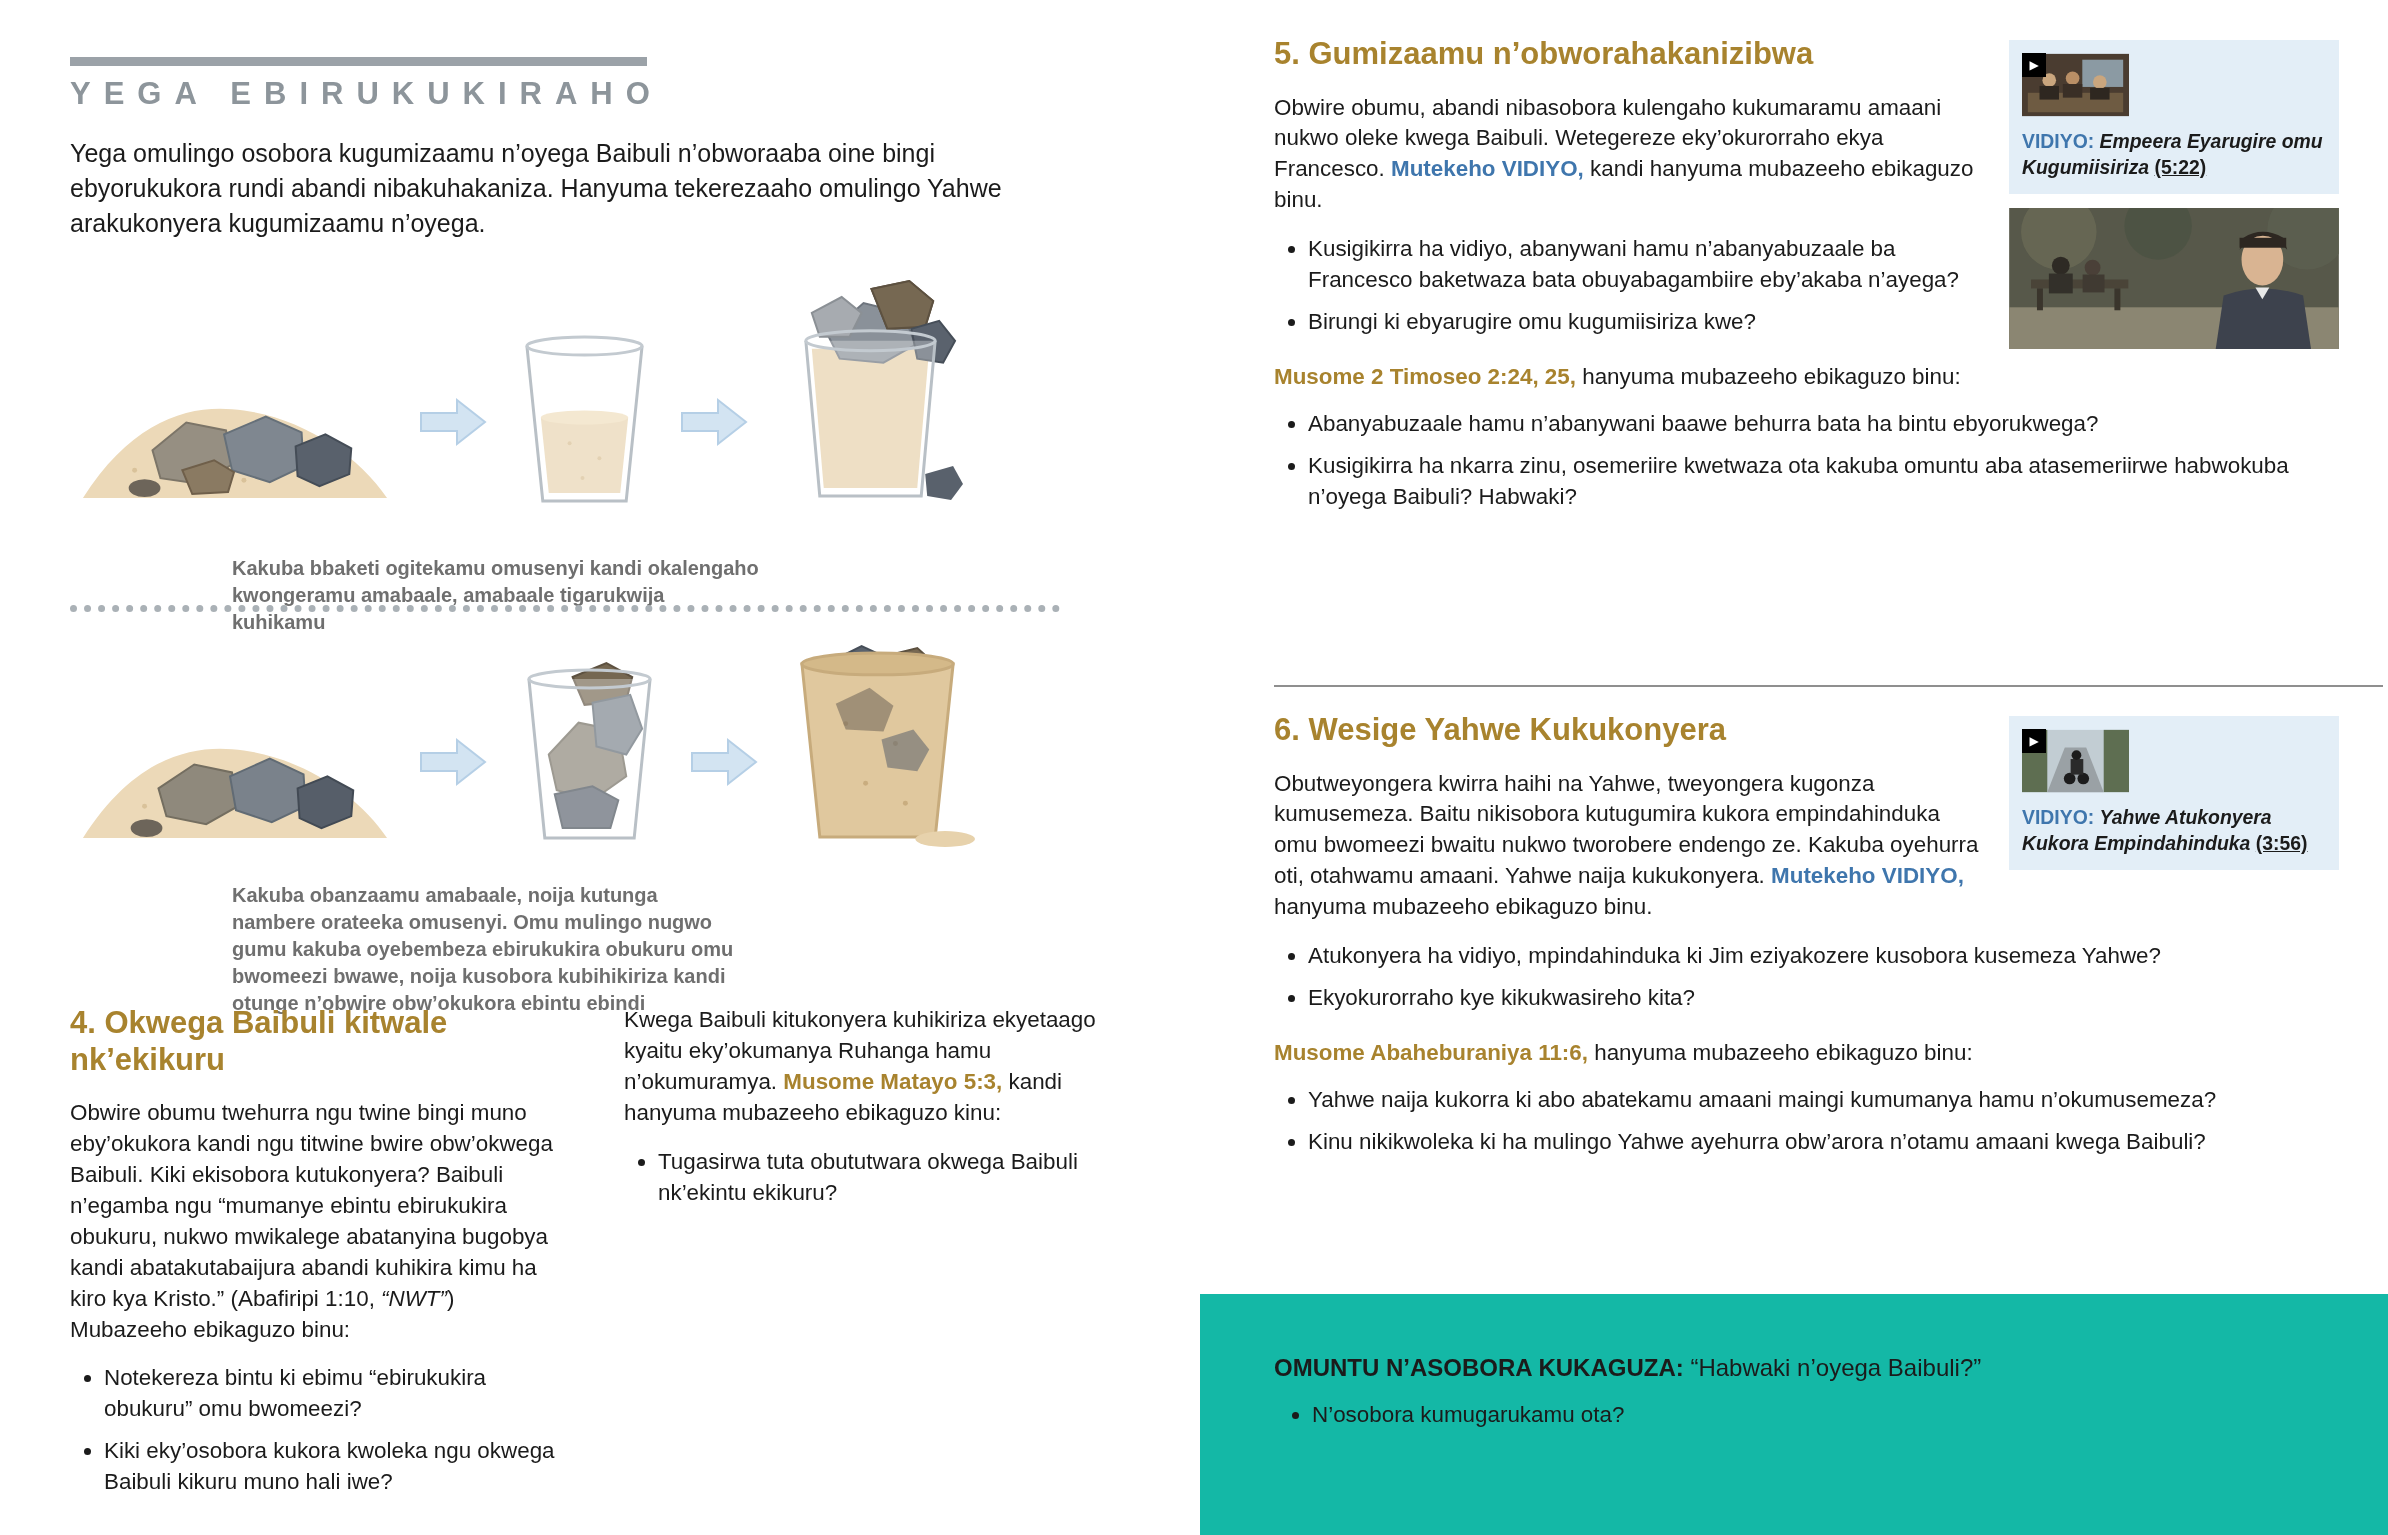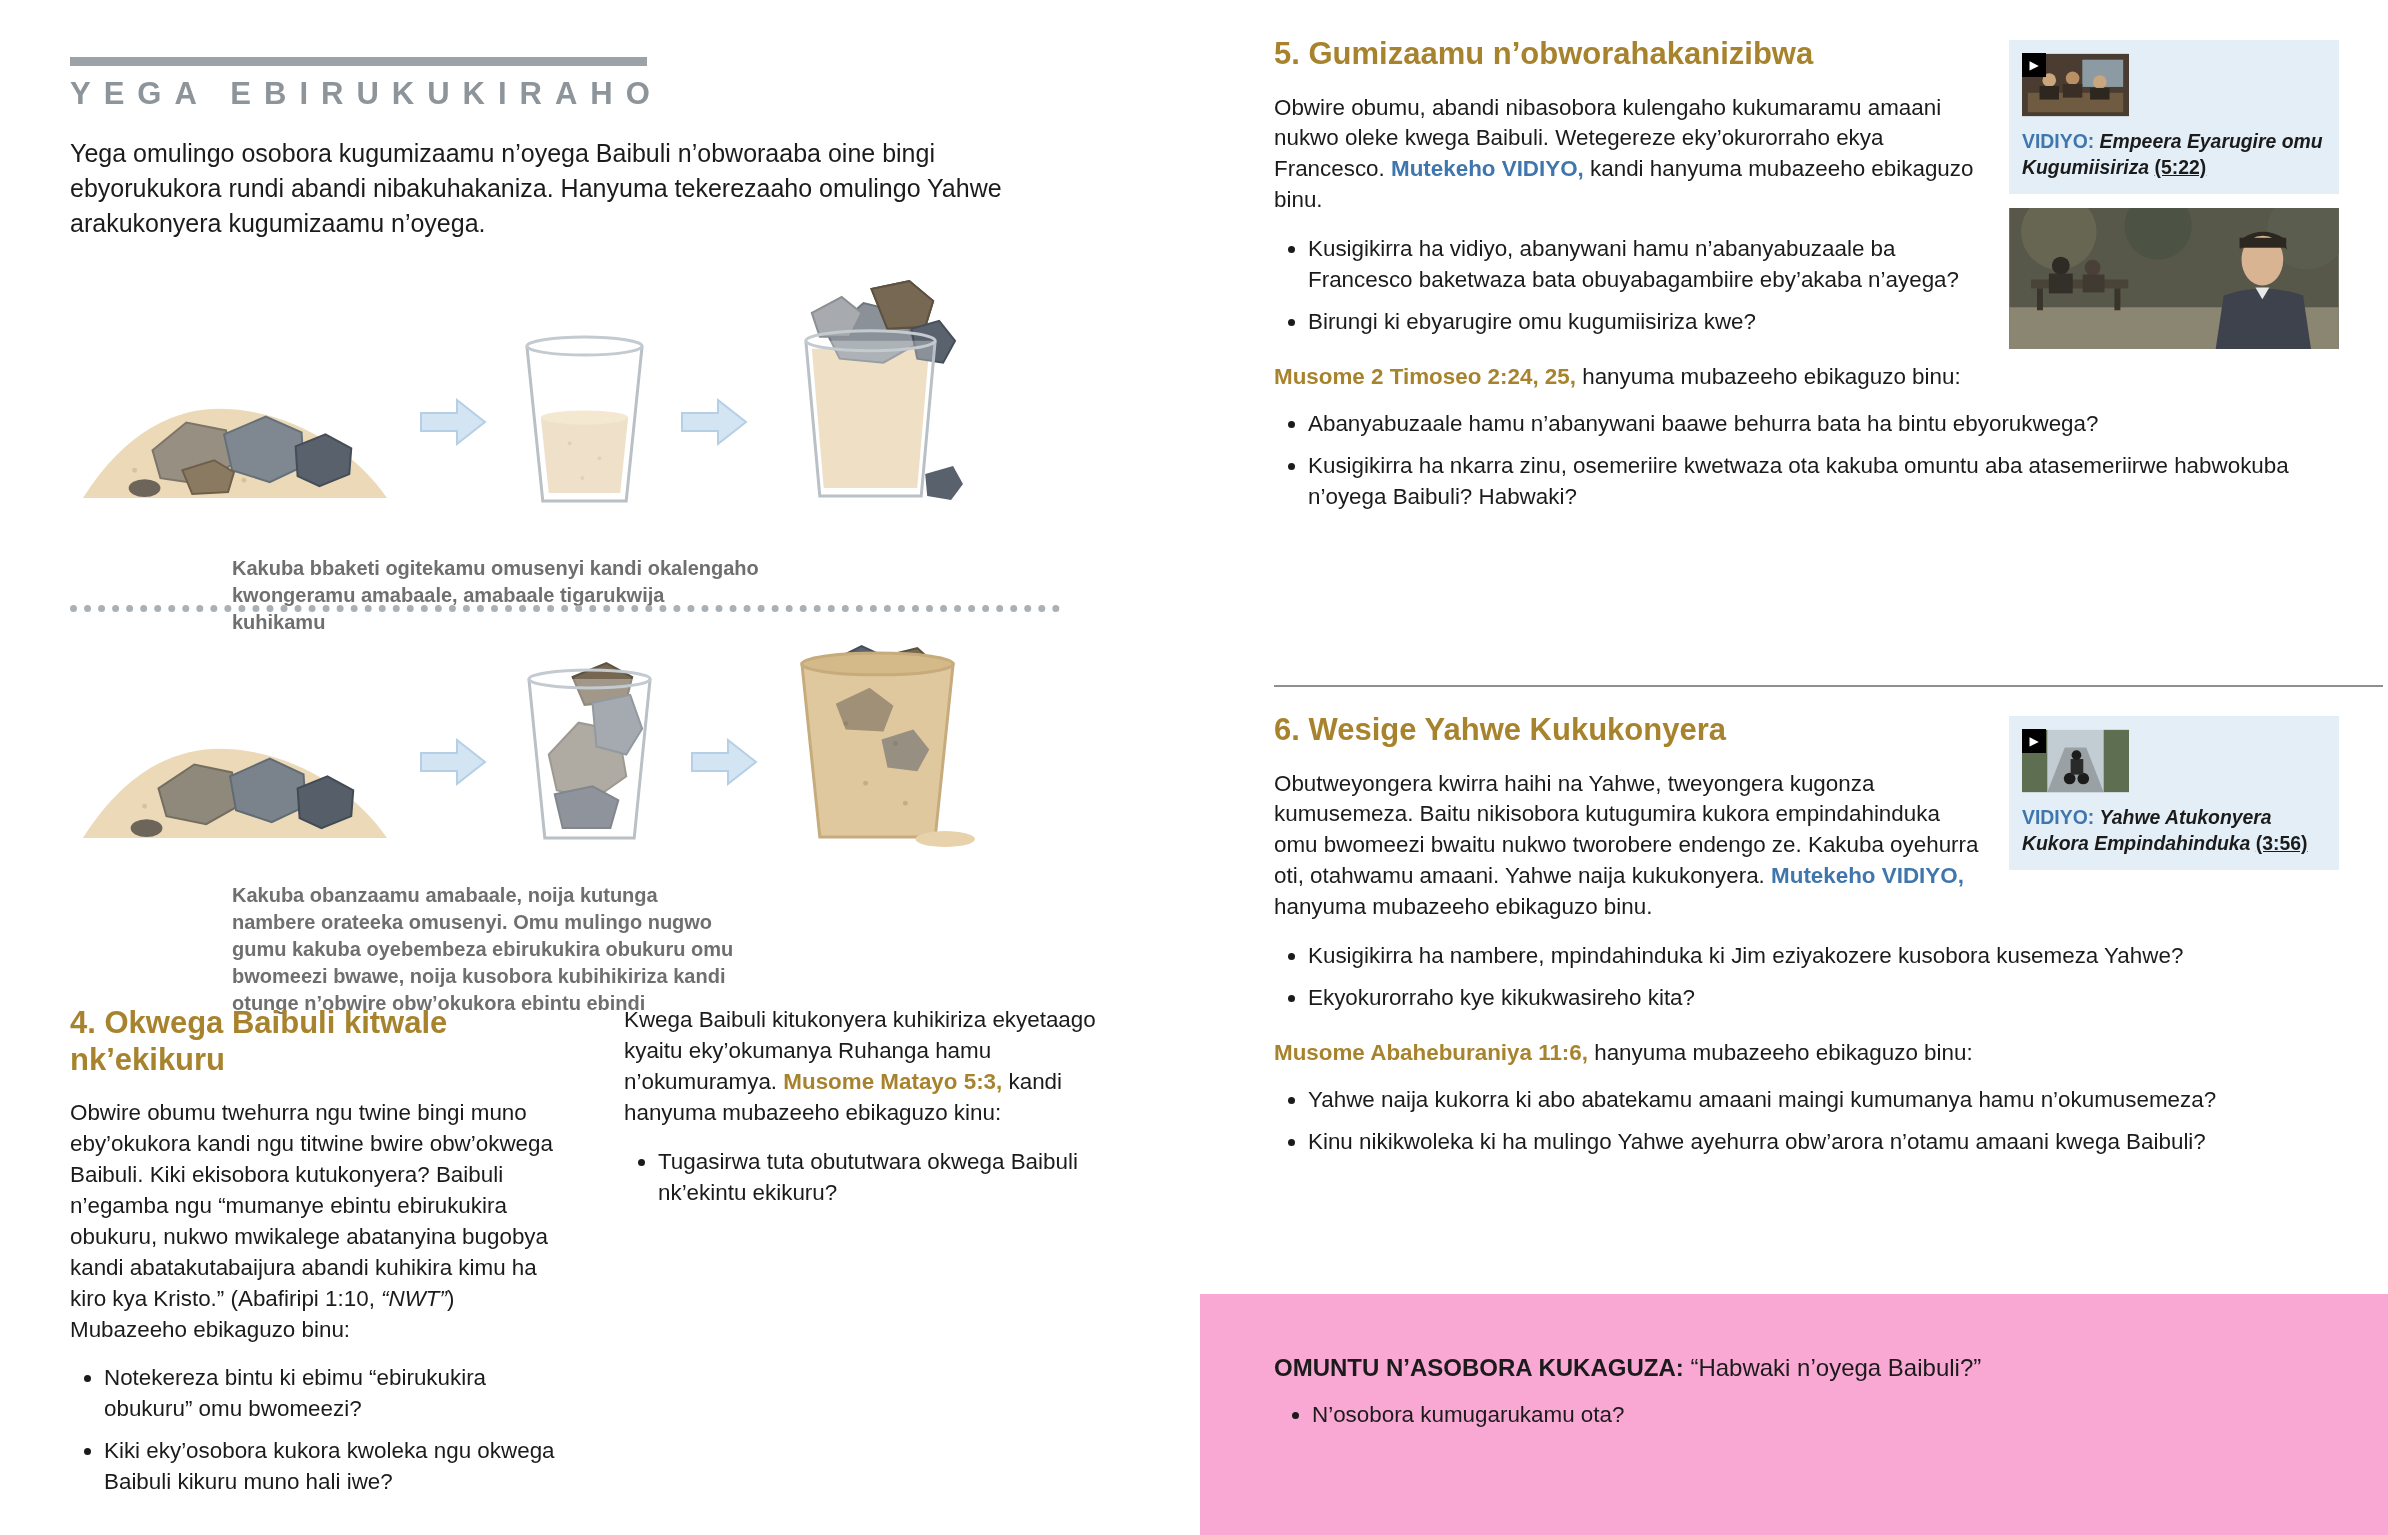--- a/index.html
+++ b/index.html
@@ -45,21 +45,21 @@
   .play{position:absolute;left:0;top:0;width:24px;height:24px;background:#000;color:#fff;
         font-size:12px;line-height:24px;text-align:center;}
   .video-caption{margin:12px 0 0 0;font-size:19.4px;line-height:1.32;color:#1b1b1b;}
   .video-caption .vlabel{color:#3f76ad;font-weight:bold;font-style:normal;}
   .video-caption em{font-style:italic;font-weight:bold;}
   .video-caption .vdur{font-weight:bold;text-decoration:underline;}
   .photo{margin-top:14px;width:330px;height:141px;overflow:hidden;}
   .readline{margin-top:24px;}
   ul.q.tight{margin-top:16px;}
 
-  .footer-box{position:absolute;left:6px;top:1294px;width:1188px;height:242px;background:#f9a8d4;
+  .footer-box{position:absolute;left:6px;top:1294px;width:1188px;height:242px;background:#14b8a6;
               box-sizing:border-box;padding:58px 60px 0 74px;}
   .footer-line{margin:0;font-size:24px;line-height:1.35;color:#1b1b1b;}
   .footer-line strong{font-weight:bold;}
   .footer-box ul{margin:18px 0 0 0;padding-left:38px;font-size:22.4px;}
 </style>
 </head>
 <body>
 
 <div class="canvas">
 
@@ -255,21 +255,21 @@
               <circle cx="56" cy="26" r="5" fill="#1c1c1c"></circle>
             </svg>
             <span class="play">▶</span>
           </div>
           <p class="video-caption"><span class="vlabel">VIDIYO:</span> <em>Yahwe Atukonyera Kukora Empindahinduka</em> <span class="vdur">(3:56)</span></p>
         </div>
       </aside>
       <h2 class="gold">6. Wesige Yahwe Kukukonyera</h2>
       <p class="bodytext"><span>Obutweyongera kwirra haihi na Yahwe, tweyongera kugonza kumusemeza. Baitu nikisobora kutugumira kukora empindahinduka omu bwomeezi bwaitu nukwo tworobere endengo ze. Kakuba oyehurra oti, otahwamu amaani. Yahwe naija kukukonyera. </span><a class="vlink">Mutekeho VIDIYO,</a><span> hanyuma mubazeeho ebikaguzo binu.</span></p>
       <ul class="q">
-        <li><span>Kusigikirra ha nambere, mpindahinduka ki Jim eziyakozere kusobora kusemeza Yahwe?</span></li>
+        <li><span>Atukonyera ha vidiyo, mpindahinduka ki Jim eziyakozere kusobora kusemeza Yahwe?</span></li>
         <li><span>Ekyokurorraho kye kikukwasireho kita?</span></li>
       </ul>
       <p class="bodytext readline"><a class="ref">Musome Abaheburaniya 11:6,</a><span> hanyuma mubazeeho ebikaguzo binu:</span></p>
       <ul class="q tight">
         <li><span>Yahwe naija kukorra ki abo abatekamu amaani maingi kumumanya hamu n’okumusemeza?</span></li>
         <li><span>Kinu nikikwoleka ki ha mulingo Yahwe ayehurra obw’arora n’otamu amaani kwega Baibuli?</span></li>
       </ul>
     </div>
 
     <div class="footer-box">

